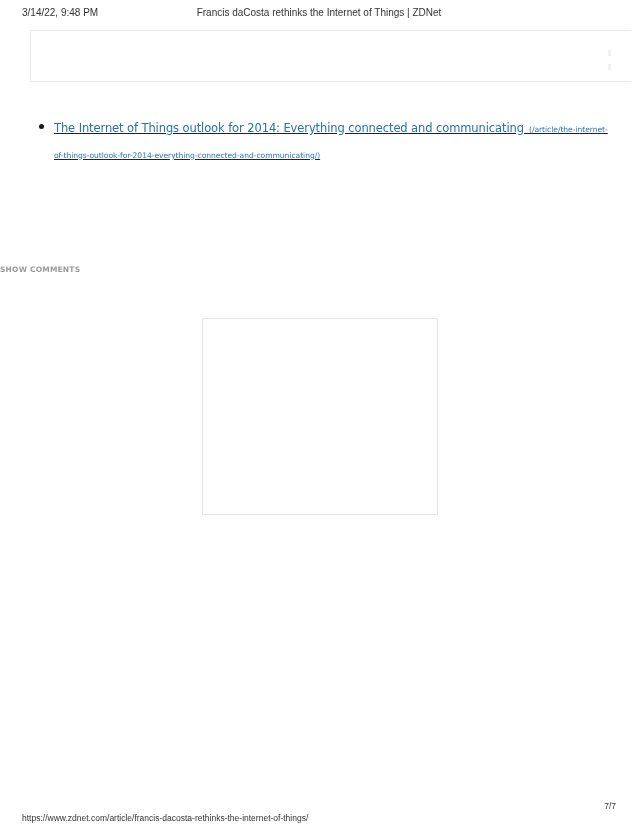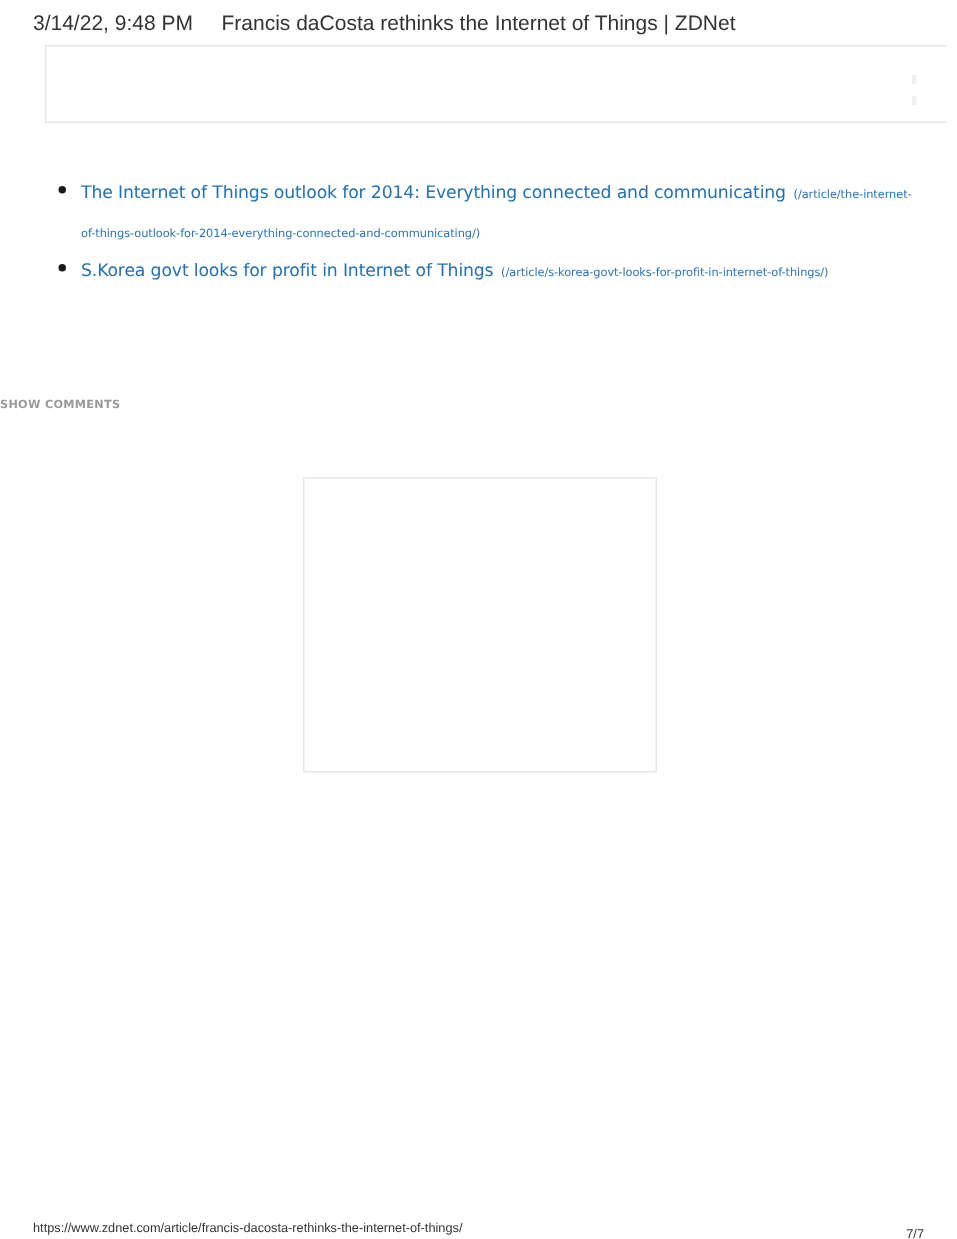--- a/index.html
+++ b/index.html
@@ -14,21 +14,21 @@
       overflow: hidden;
       font-family: "Liberation Sans", sans-serif;
       color: #222;
     }
     .print-header {
       position: absolute;
       top: 7px;
       left: 0;
       width: 638px;
       height: 14px;
-      font-size: 14px;
+      font-size: 10px;
       color: #333;
     }
     .print-header .date {
       position: absolute;
       left: 22px;
       top: 0;
     }
     .print-header .title {
       position: absolute;
       left: 0;
@@ -53,20 +53,21 @@
       background: #f0f0f0;
     }
     .related-list {
       position: absolute;
       top: 115px;
       left: 34px;
       width: 580px;
       margin: 0;
       padding: 0;
       list-style: none;
+      text-decoration: underline;
     }
     .related-list li {
       position: relative;
       padding-left: 20px;
       line-height: 23px;
       font-family: "DejaVu Sans", sans-serif;
     }
     .related-list li .bullet {
       position: absolute;
       left: 5px;
@@ -123,21 +124,21 @@
     }
     .print-footer .url {
       position: absolute;
       left: 22px;
       top: 0;
       margin-top: 14px;
     }
     .print-footer .page {
       position: absolute;
       right: 22px;
-      top: 18px;
+      top: 2px;
       text-align: center;
     }
   </style>
 </head>
 <body>
 
 <div class="print-header">
   <span class="date">3/14/22, 9:48 PM</span>
   <span class="title">Francis daCosta rethinks the Internet of Things | ZDNet</span>
 </div>
@@ -145,25 +146,20 @@
 <div class="top-box"></div>
 <div class="edge-glyph" style="top:50px;"></div>
 <div class="edge-glyph" style="top:64px;"></div>
 
 <ul class="related-list">
   <li class="wrap">
     <span class="bullet"></span>
     <a class="link-title" href="#">The Internet of Things outlook for 2014: Everything connected and communicating</a>
     <a class="link-path" href="#">(/article/the-internet-of-things-outlook-for-2014-everything-connected-and-communicating/)</a>
   </li>
-  <li>
-    <span class="bullet"></span>
-    <a class="link-title" href="#">S.Korea govt looks for profit in Internet of Things</a>
-    <a class="link-path" href="#">(/article/s-korea-govt-looks-for-profit-in-internet-of-things/)</a>
-  </li>
 </ul>
 
 <div class="show-comments">SHOW COMMENTS</div>
 
 <div class="ad-box"></div>
 
 <div class="print-footer">
   <span class="url">https://www.zdnet.com/article/francis-dacosta-rethinks-the-internet-of-things/</span>
   <span class="page">7/7</span>
 </div>

